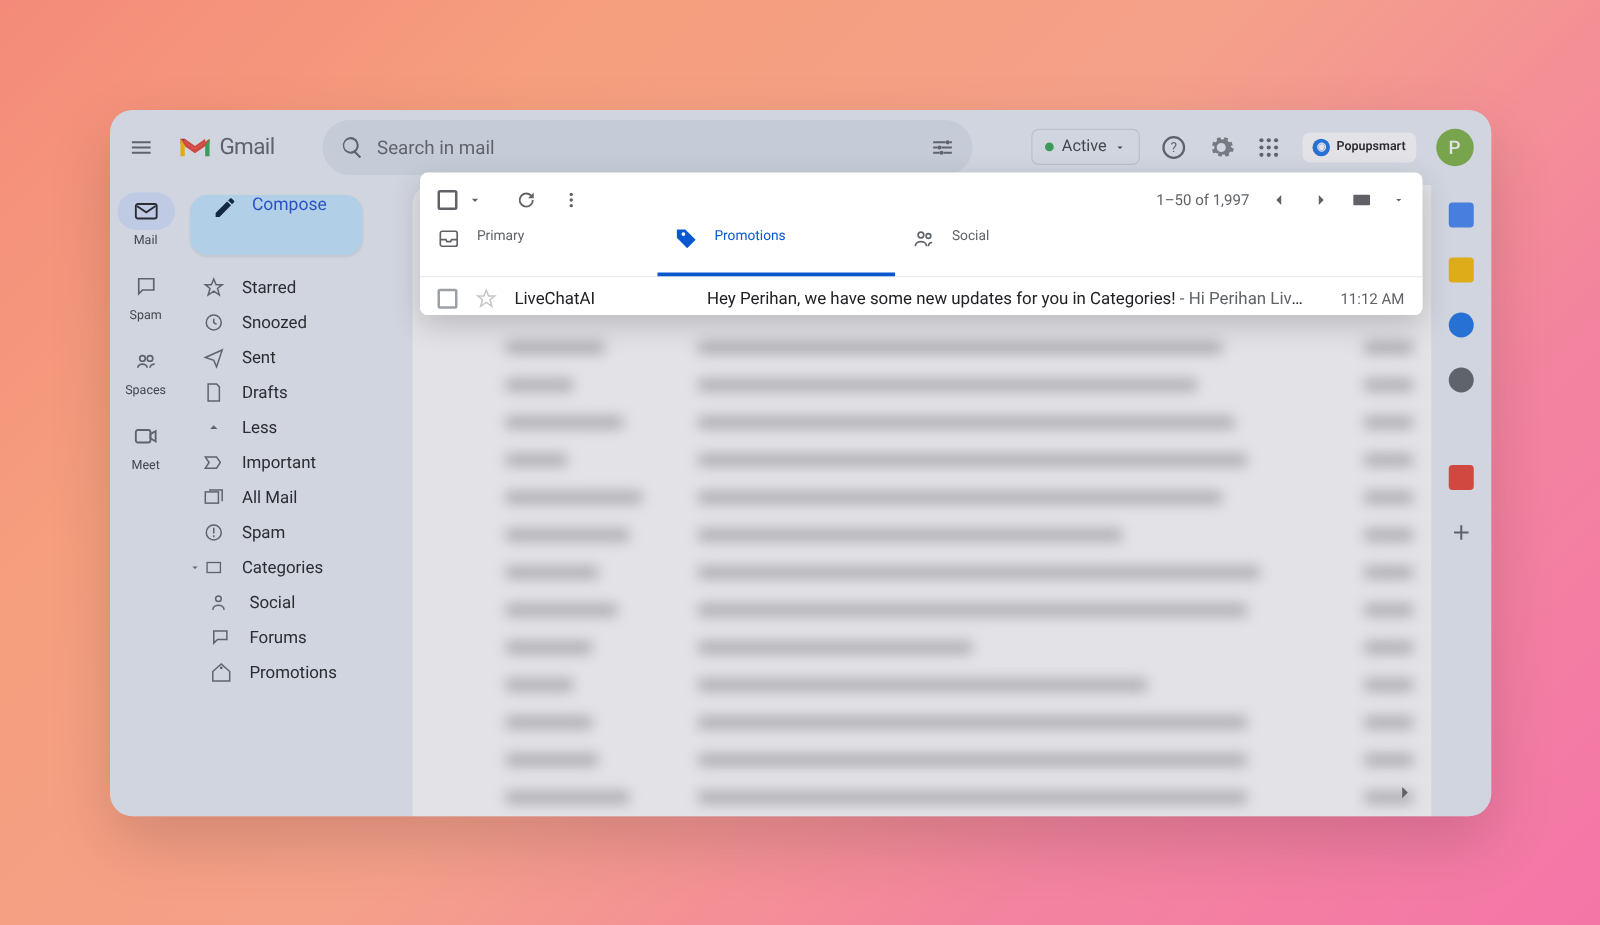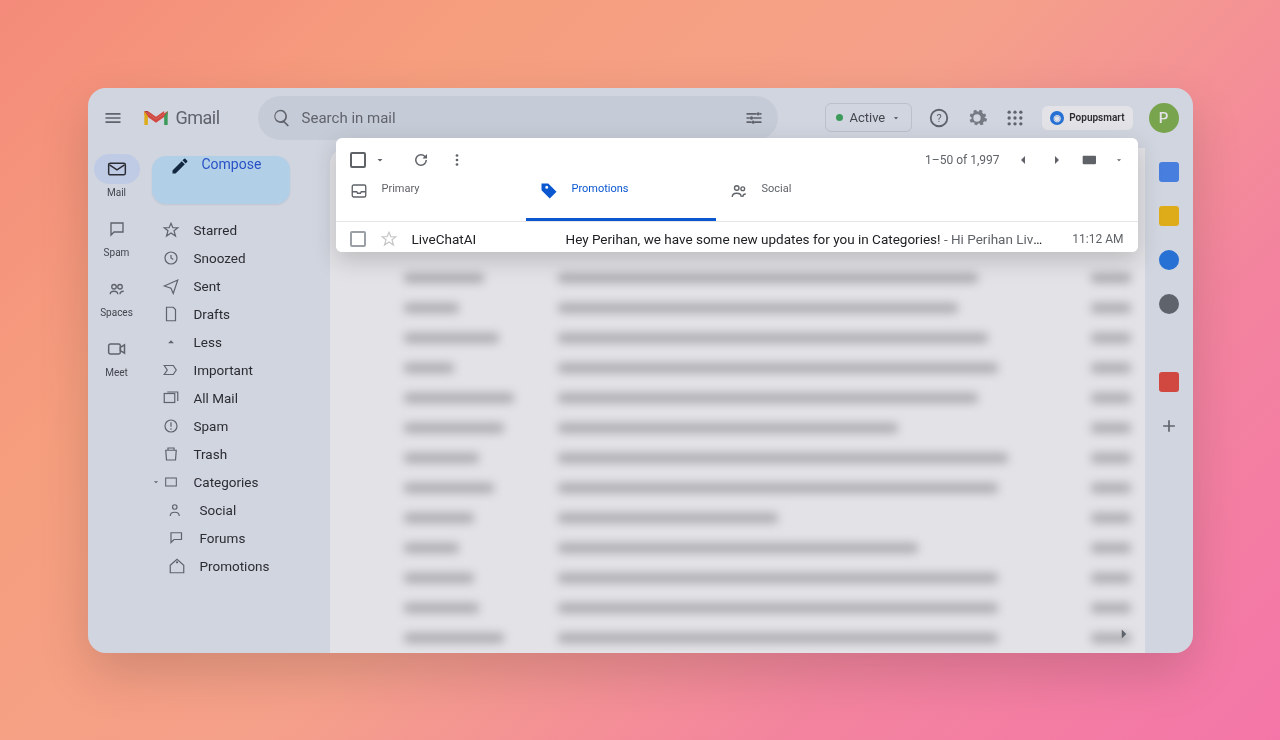--- a/index.html
+++ b/index.html
@@ -306,28 +306,20 @@
         <div class="nav-item">
             <span class="ic">
               <svg width="18" height="18" viewBox="0 0 24 24">
                 <circle cx="12" cy="12" r="8" fill="none" stroke="currentColor" stroke-width="1.6"></circle>
                 <path d="M12 7v6m0 2v2" stroke="currentColor" stroke-width="1.6"></path>
               </svg>
             </span>
             <span>Spam</span>
           </div>
         <div class="nav-item">
-            <span class="ic">
-              <svg width="18" height="18" viewBox="0 0 24 24">
-                <path fill="none" stroke="currentColor" stroke-width="1.6" d="M5 7h14l-1 13H6zm3-3h8v3H8z"></path>
-              </svg>
-            </span>
-            <span>Trash</span>
-          </div>
-        <div class="nav-item">
             <span class="ic" style="margin-left:-12px;width:30px;">
               <svg width="10" height="10" viewBox="0 0 24 24">
                 <path fill="currentColor" d="M7 10l5 5 5-5z"></path>
               </svg>
               <svg width="16" height="16" viewBox="0 0 24 24" style="margin-left:2px;">
                 <rect x="4" y="6" width="16" height="12" fill="none" stroke="currentColor" stroke-width="1.6"></rect>
               </svg>
             </span>
             <span>Categories</span>
           </div>

